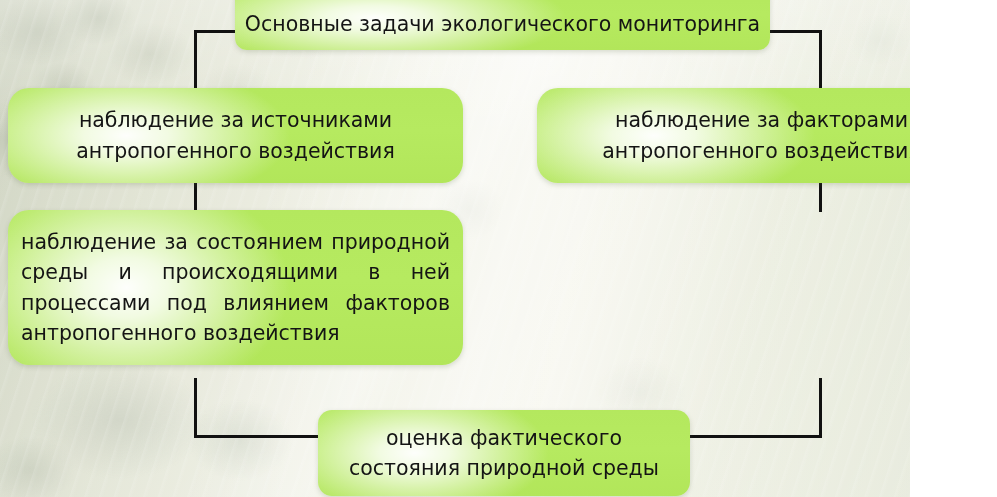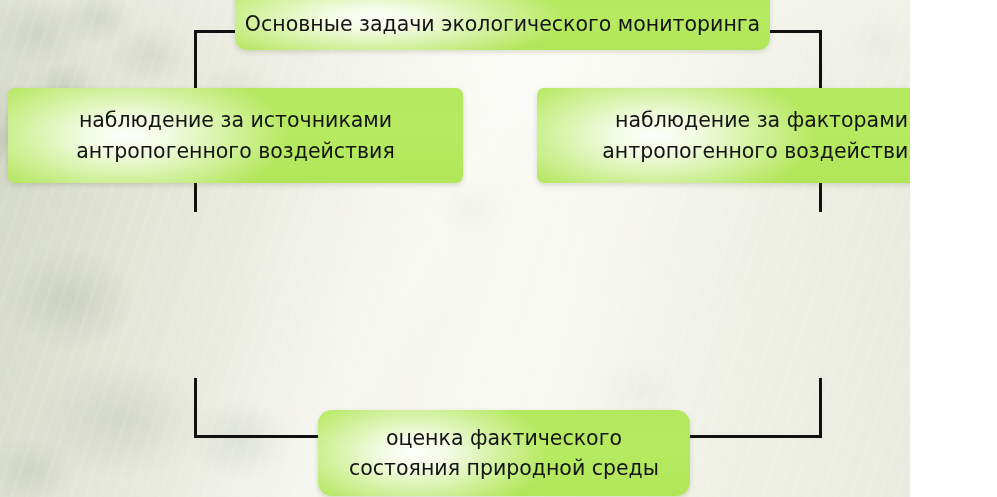--- a/index.html
+++ b/index.html
@@ -69,21 +69,21 @@
   .line {
     position: absolute;
     background: #111111;
   }
   .line.h { height: 3px; }
   .line.v { width: 3px; }
 
   
   .box {
     position: absolute;
-    border-radius: 7px;
+    border-radius: 21px;
     background:
       radial-gradient(ellipse 58% 120% at 26% 50%, rgba(255,255,255,0.98) 0%, rgba(255,255,255,0.82) 16%, rgba(255,255,255,0.0) 62%),
       linear-gradient(180deg, #b4e85e 0%, #b6ea60 45%, #b2e65a 100%);
     box-shadow: 0 2px 5px rgba(90,110,70,0.22);
     box-sizing: border-box;
     display: flex;
     flex-direction: column;
     justify-content: center;
     color: #111111;
   }
@@ -146,19 +146,22 @@
   </div>
 
   <div class="box center" id="box-src">
     <p class="txt">наблюдение за источниками антропогенного воздействия</p>
   </div>
 
   <div class="box center" id="box-fac">
     <p class="txt">наблюдение за факторами антропогенного воздействия</p>
   </div>
 
+  <div class="box just" id="box-state">
+    <p class="txt">наблюдение за состоянием природной среды и происходящими в ней процессами под влиянием факторов антропогенного воздействия</p>
+  </div>
 
 
   <div class="box center" id="box-actual">
     <p class="txt">оценка фактического состояния природной среды</p>
   </div>
 
 </div>
 
 </body></html>

